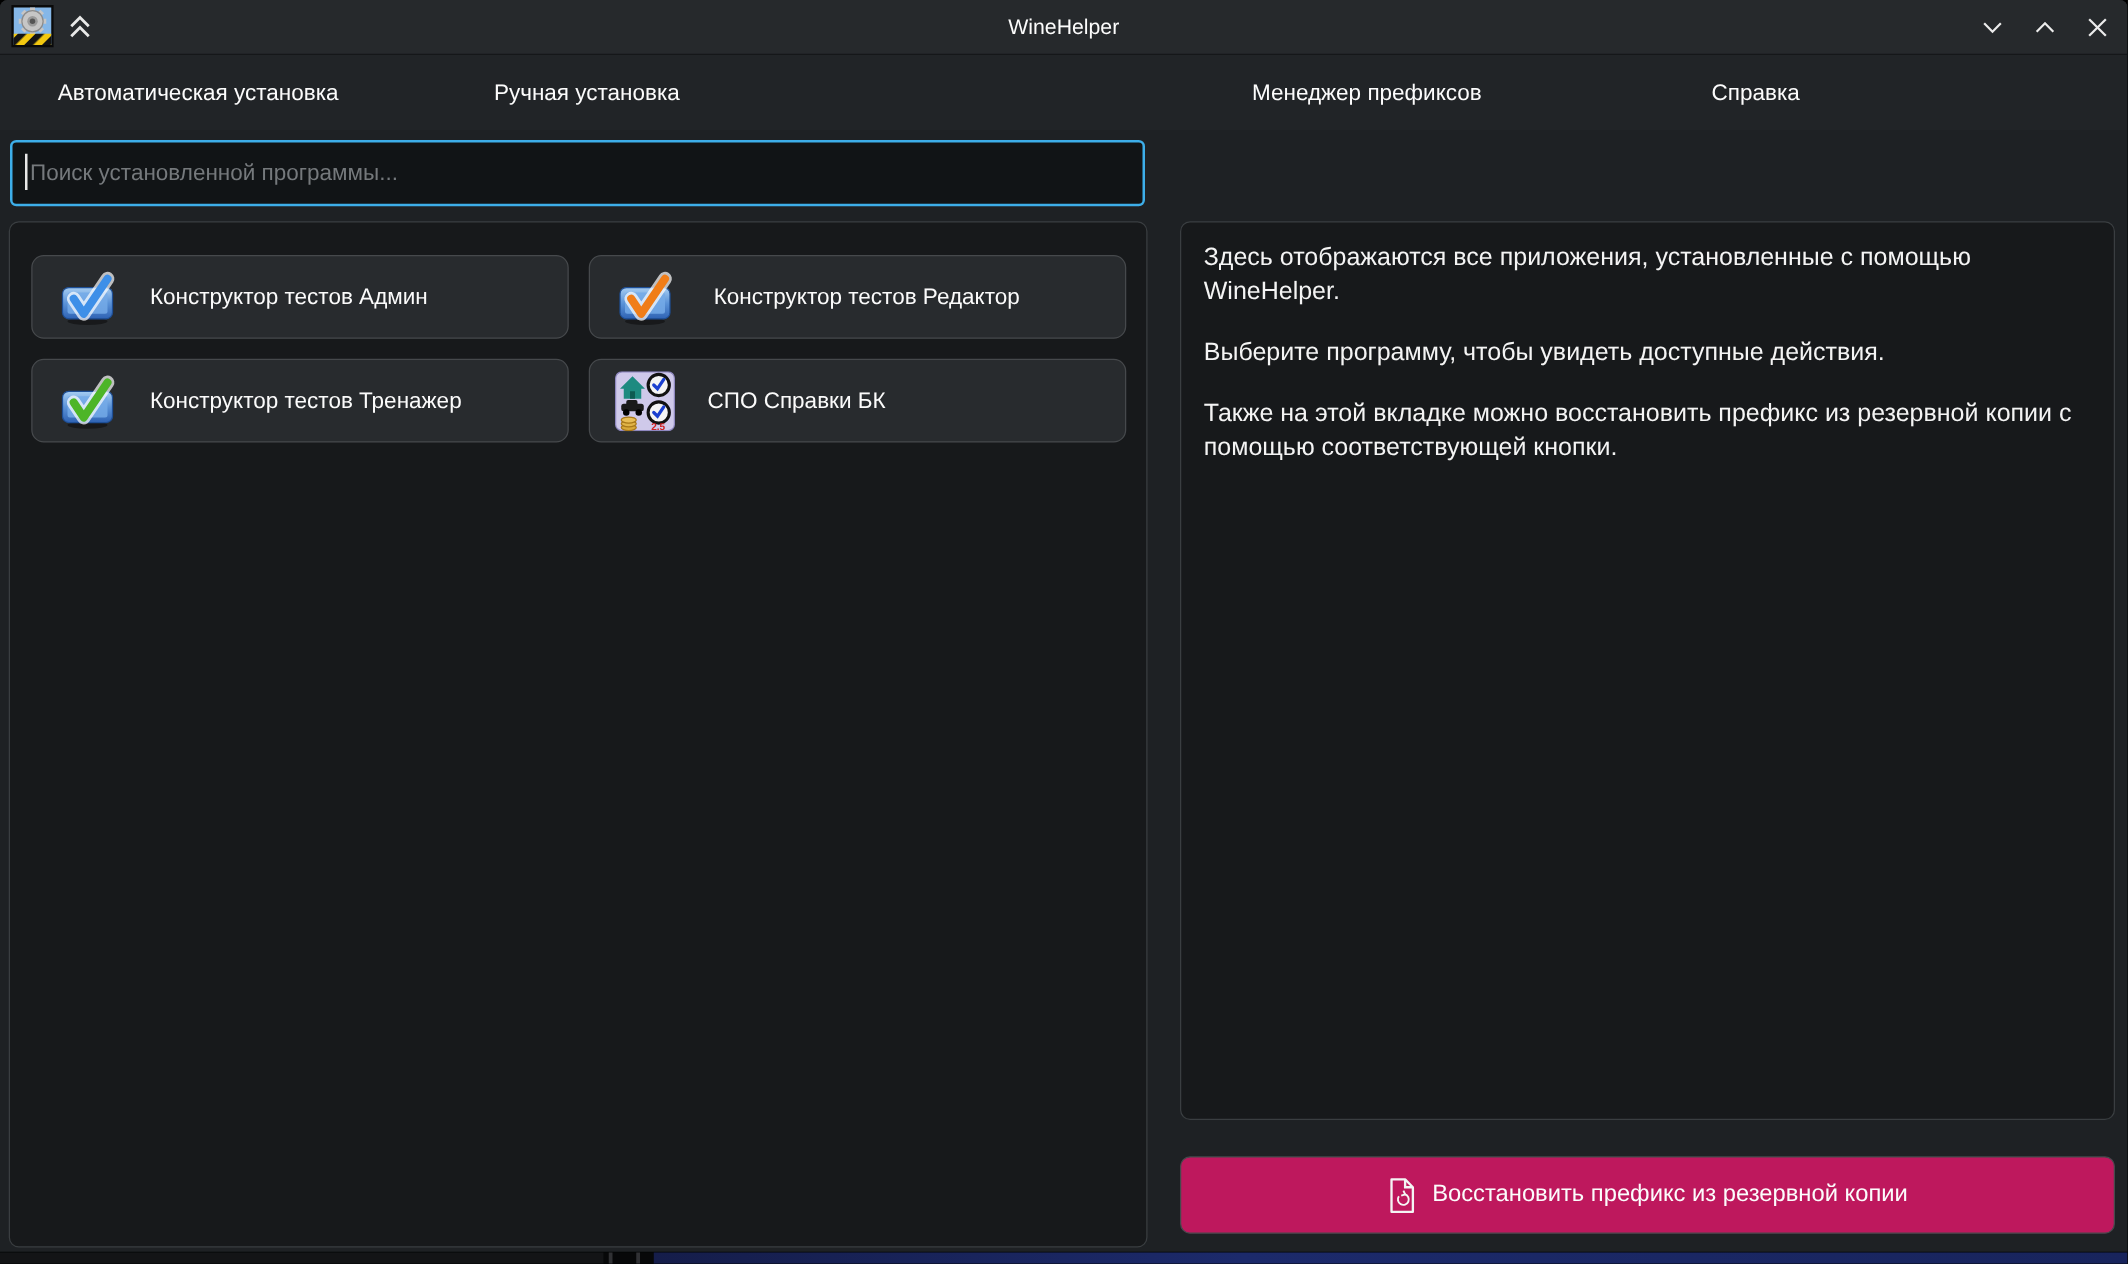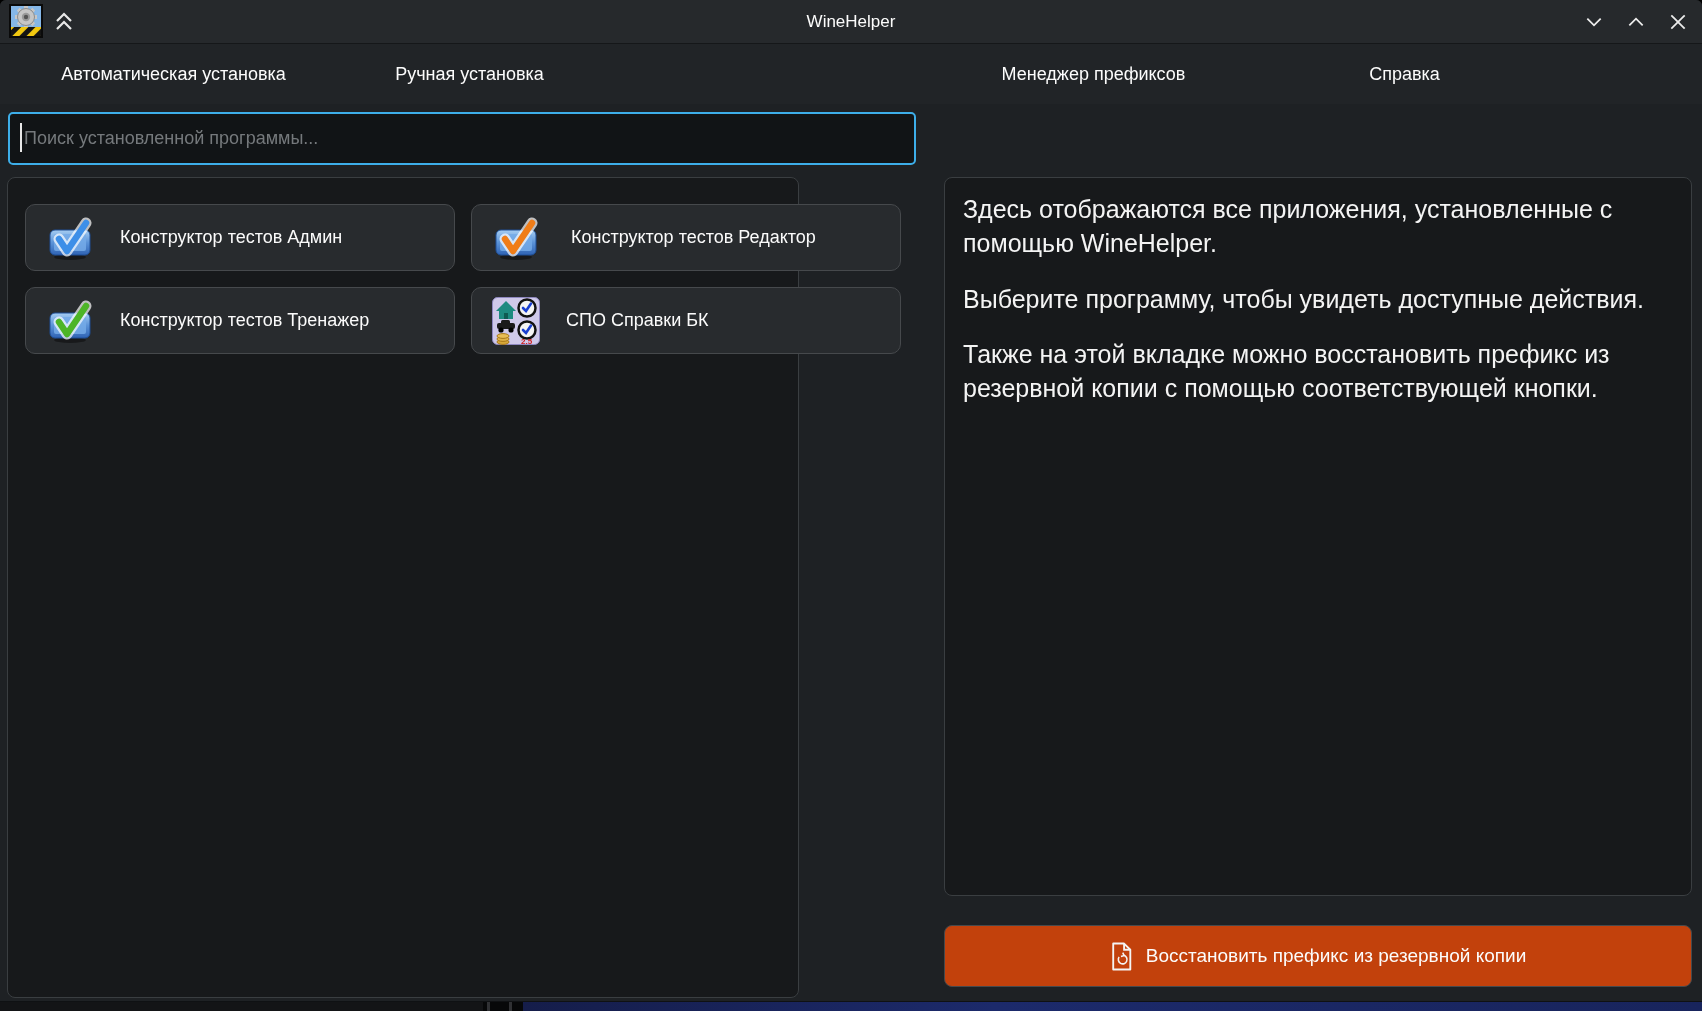--- a/index.html
+++ b/index.html
@@ -30,35 +30,35 @@
   
   .content{position:absolute;left:0;top:104px;width:100%;height:898px;background:#1e2124;}
 
   .search{position:absolute;left:8px;top:8px;width:908px;height:53px;box-sizing:border-box;
           background:#111416;border:2px solid #3daee9;border-radius:5px;color:#fcfcfc;
           font-size:18px;font-family:inherit;padding:0 12px 0 14px;outline:none;}
   .search::placeholder{color:#75797c;opacity:1;}
   .caret{position:absolute;left:20px;top:19px;width:2px;height:29px;background:#e8e8e8;pointer-events:none;}
 
   .panel{position:absolute;background:#17191b;border:1px solid #3a3e41;border-radius:8px;box-sizing:border-box;}
-  .left-panel{left:7px;top:73px;width:792px;height:821px;text-align:center;}
+  .left-panel{left:7px;top:73px;width:911px;height:821px;text-align:center;}
   .right-panel{left:944px;top:73px;width:748px;height:719px;padding:15px 18px;}
 
   .prog{position:absolute;width:430px;height:67px;background:#282b2e;border:1px solid #46494c;
         border-radius:10px;box-sizing:border-box;display:flex;align-items:center;
         padding-left:20px;gap:26px;font-size:18px;color:#fbfbfb;cursor:pointer;}
   .prog .picon{width:48px;height:48px;flex:0 0 48px;}
   .pos-a{left:17px;top:26px;}  .pos-b{left:463px;top:26px;gap:31px;}
   .pos-c{left:17px;top:109px;} .pos-d{left:463px;top:109px;}
 
   .right-panel h2{margin:0 0 18px 0;font-size:22px;font-weight:bold;color:#fcfcfc;}
-  .right-panel p{margin:0 0 22px 0;font-size:25px;line-height:1.35;color:#f4f4f4;}
+  .right-panel p{margin:0 0 22px 0;font-size:20px;line-height:1.35;color:#f4f4f4;}
 
   .restore{position:absolute;left:944px;top:821px;width:748px;height:62px;box-sizing:border-box;
-           background:#c2410c;border:1px solid #46494c;border-radius:8px;color:#fcfcfc;
+           background:#be185d;border:1px solid #46494c;border-radius:8px;color:#fcfcfc;
            font-size:19px;font-family:inherit;display:flex;align-items:center;justify-content:center;
            gap:13px;cursor:pointer;}
 
   
   .bottom-strip{position:absolute;left:0;top:1002px;width:1702px;height:9px;}
   .strip-seg{position:absolute;top:0;height:9px;}
   .seg1{left:0;width:483px;background:#131416;}
   .seg2{left:483px;width:40px;background:#070809;}
   .notch{position:absolute;top:0;width:3px;height:9px;background:#303134;}
   .seg3{left:523px;width:1179px;background:linear-gradient(90deg,#151d4a,#1c2a6b 40%,#18245c);}
@@ -120,21 +120,21 @@
       <div class="ctl">
         <svg viewBox="0 0 18 18" width="20" height="20" fill="none" stroke="#ececec" stroke-width="1.6">
           <line x1="3" y1="3" x2="15" y2="15"></line>
             <line x1="15" y1="3" x2="3" y2="15"></line>
         </svg>
       </div>
     </div>
   </div>
 
   <div class="tabbar">
-    <div class="tab" style="left:18px;width:311px">
+    <div class="tab" style="left:3px;width:311px">
         <span>Автоматическая установка</span>
       </div>
     <div class="tab" style="left:314px;width:311px">
         <span>Ручная установка</span>
       </div>
     <div class="tab" style="left:938px;width:311px">
         <span>Менеджер префиксов</span>
       </div>
     <div class="tab" style="left:1249px;width:311px">
         <span>Справка</span>

